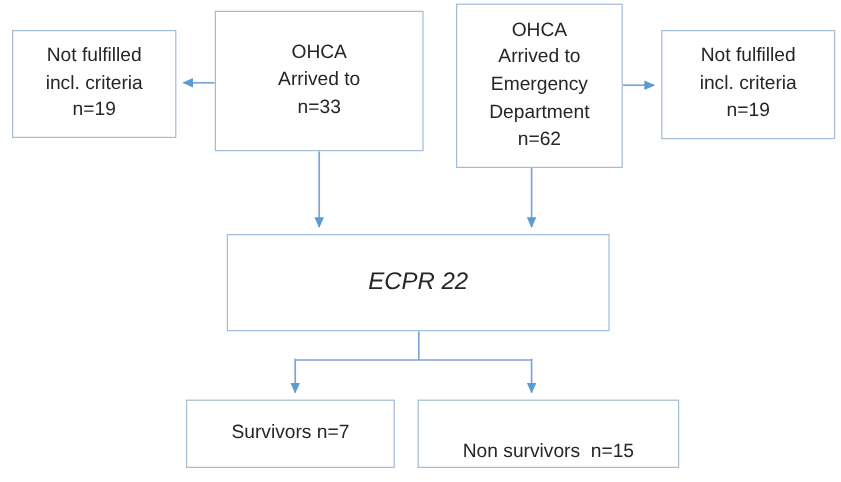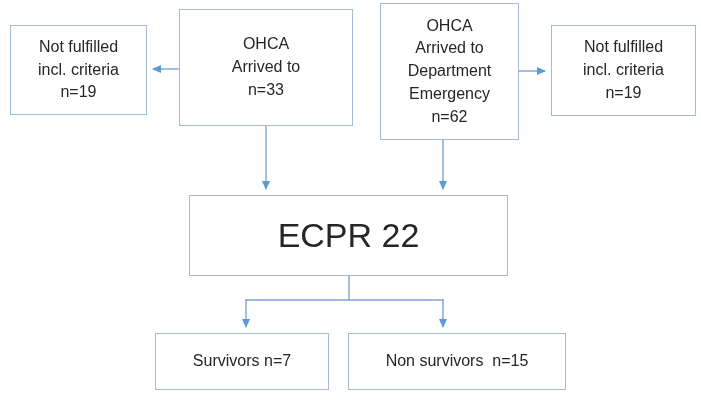--- a/index.html
+++ b/index.html
@@ -34,23 +34,23 @@
     font-size: 16px;
     line-height: 1.42;
   }
 
   .node .line { white-space: pre-wrap; }
 
   #node-not-fulfilled-left  { left: 10px;  top: 25px;  width: 137px; height: 90px; }
   #node-cath-lab            { left: 179px; top: 9px;   width: 174px; height: 117px; }
   #node-emergency           { left: 380px; top: 3px;   width: 139px; height: 137px; }
   #node-not-fulfilled-right { left: 551px; top: 25px;  width: 145px; height: 91px; }
-  #node-ecpr                { left: 189px; top: 195px; width: 319px; height: 81px; font-size: 34px; }
+  #node-ecpr                { left: 189px; top: 195px; width: 319px; height: 81px; font-size: 20px; font-style: italic; }
   #node-survivors           { left: 155px; top: 333px; width: 174px; height: 57px; }
-  #node-non-survivors       { left: 348px; top: 333px; width: 218px; height: 57px; }
+  #node-non-survivors       { left: 348px; top: 333px; width: 218px; height: 57px; justify-content: flex-end; }
 </style>
 </head>
 <body>
 
 <div class="canvas">
 
   <svg class="connectors" viewBox="0 0 701 402" xmlns="http://www.w3.org/2000/svg">
     <defs>
       <marker id="arrow" markerUnits="userSpaceOnUse" markerWidth="10" markerHeight="9" refX="8" refY="4" orient="auto">
         <path d="M0,0 L9,4 L0,8 Z" fill="#5b9bd5"></path>
@@ -81,22 +81,22 @@
 
   <div class="node" id="node-cath-lab">
     <div class="line">OHCA</div>
     <div class="line">Arrived to</div>
     <div class="line">n=33</div>
   </div>
 
   <div class="node" id="node-emergency">
     <div class="line">OHCA</div>
     <div class="line">Arrived to</div>
+    <div class="line">Emergency</div>
     <div class="line">Department</div>
-    <div class="line">Emergency</div>
     <div class="line">n=62</div>
   </div>
 
   <div class="node" id="node-not-fulfilled-right">
     <div class="line">Not fulfilled</div>
     <div class="line">incl. criteria</div>
     <div class="line">n=19</div>
   </div>
 
   <div class="node" id="node-ecpr">

